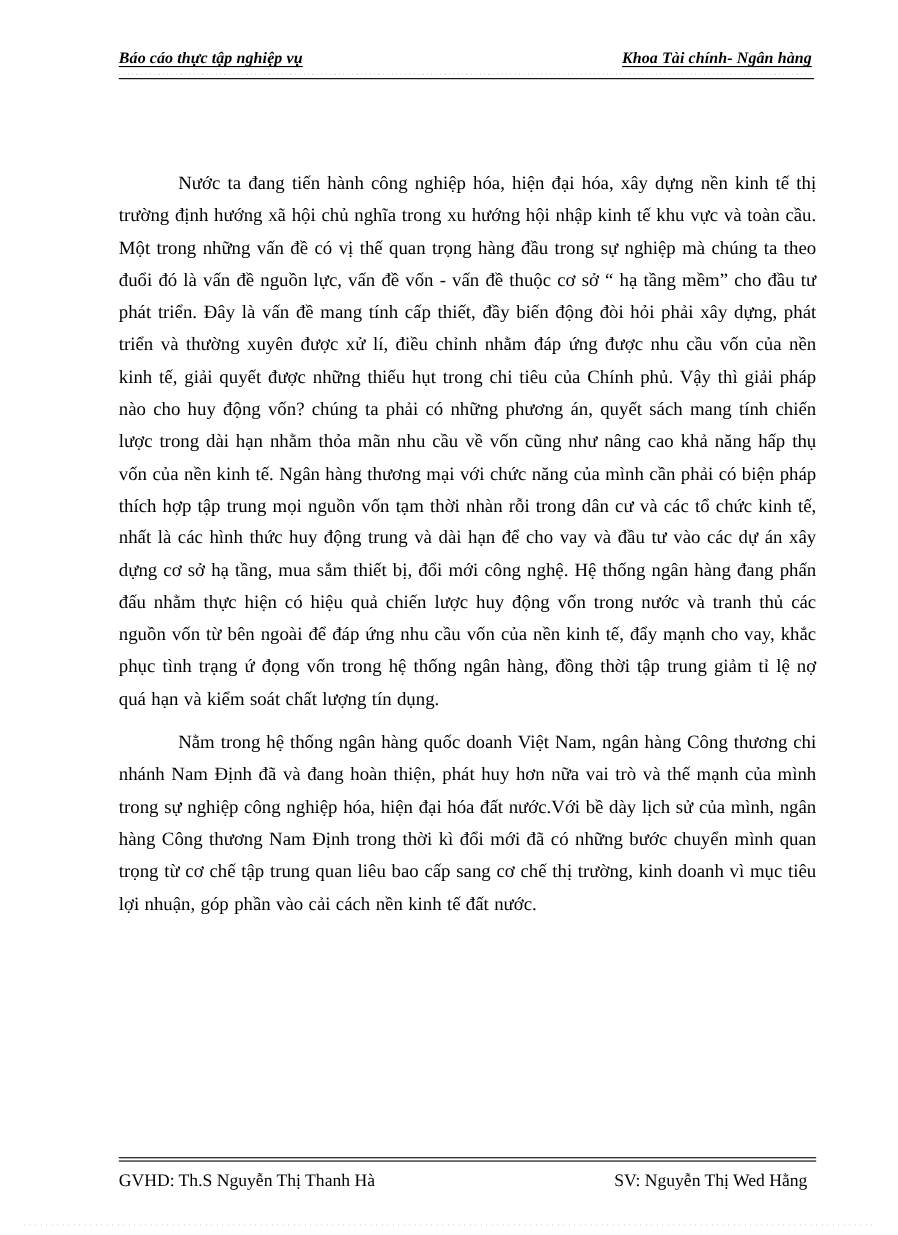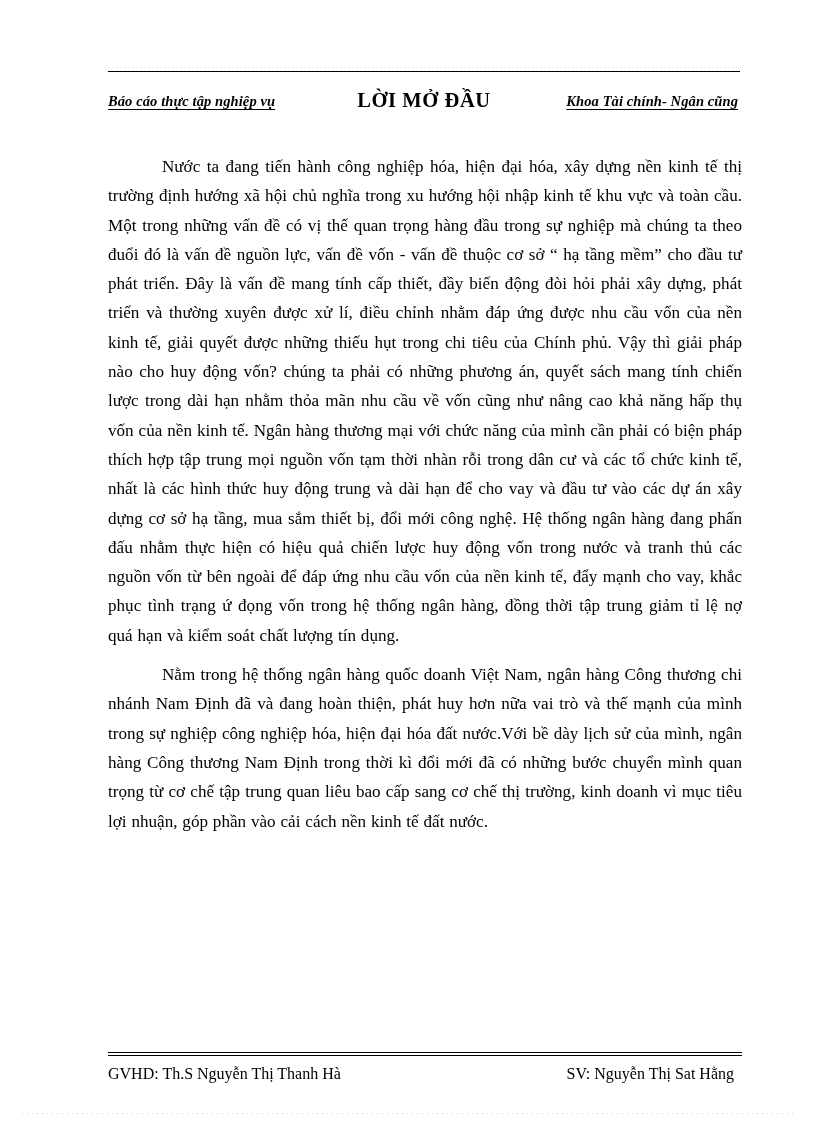--- a/index.html
+++ b/index.html
@@ -32,21 +32,20 @@
     width: 632px;
     height: 26px;
   }
 
   .header-row {
     display: flex;
     justify-content: space-between;
     align-items: flex-end;
     width: 100%;
     line-height: 1.05;
-    margin-top: 48px;
   }
 
   .header-left,
   .header-right {
     font-family: "Liberation Serif", "DejaVu Serif", serif;
     font-weight: bold;
     font-style: italic;
     font-size: 14.5px;
     letter-spacing: 0.1px;
     text-decoration: underline;
@@ -162,37 +161,36 @@
   }
 </style>
 </head>
 <body>
 
 <div class="page">
 
   <div class="page-header">
     <div class="header-row">
       <span class="header-left">Báo cáo thực tập nghiệp vụ</span>
-      <span class="header-right">Khoa  Tài chính- Ngân cũng</span>
+      <span class="header-right">Khoa  Tài chính- Ngân hàng</span>
     </div>
     <div class="header-rule"></div>
   </div>
   <div class="header-dots"></div>
 
-  <div class="doc-title">LỜI MỞ ĐẦU</div>
 
   <div class="body-wrap">
     <p class="para">Nước ta đang tiến hành công nghiệp hóa, hiện đại hóa, xây dựng nền kinh tế thị trường định hướng xã hội chủ nghĩa trong xu hướng hội nhập kinh tế khu vực và toàn cầu. Một trong những vấn đề có vị thế quan trọng hàng đầu trong sự nghiệp mà chúng ta theo đuổi đó là vấn đề nguồn lực, vấn đề vốn - vấn đề thuộc cơ sở “ hạ tầng mềm” cho đầu tư phát triển. Đây là vấn đề mang tính cấp thiết, đầy biến động đòi hỏi phải xây dựng, phát triển và thường xuyên được xử lí, điều chỉnh nhằm đáp ứng được nhu cầu vốn của nền kinh tế, giải quyết được những thiếu hụt trong chi tiêu của Chính phủ. Vậy thì giải pháp nào cho huy động vốn? chúng ta phải có những phương án, quyết sách mang tính chiến lược trong dài hạn nhằm thỏa mãn nhu cầu về vốn cũng như nâng cao khả năng hấp thụ vốn của nền kinh tế. Ngân hàng thương mại với chức năng của mình cần phải có biện pháp thích hợp tập trung mọi nguồn vốn tạm thời nhàn rỗi trong dân cư và các tổ chức kinh tế, nhất là các hình thức huy động trung và dài hạn để cho vay và đầu tư vào các dự án xây dựng cơ sở hạ tầng, mua sắm thiết bị, đổi mới công nghệ. Hệ thống ngân hàng đang phấn đấu nhằm thực hiện có hiệu quả chiến lược huy động vốn trong nước và tranh thủ các nguồn vốn từ bên ngoài để đáp ứng nhu cầu vốn của nền kinh tế, đẩy mạnh cho vay, khắc phục tình trạng ứ đọng vốn trong hệ thống ngân hàng, đồng thời tập trung giảm tỉ lệ nợ quá hạn và kiểm soát chất lượng tín dụng.</p>
     <p class="para">Nằm trong hệ thống ngân hàng quốc doanh Việt Nam, ngân hàng Công thương chi nhánh Nam Định đã và đang hoàn thiện, phát huy hơn nữa vai trò và thế mạnh của mình trong sự nghiệp công nghiệp hóa, hiện đại hóa đất nước.Với bề dày lịch sử của mình, ngân hàng Công thương Nam Định trong thời kì đổi mới đã có những bước chuyển mình quan trọng từ cơ chế tập trung quan liêu bao cấp sang cơ chế thị trường, kinh doanh vì mục tiêu lợi nhuận, góp phần vào cải cách nền kinh tế đất nước.</p>
   </div>
 
   <div class="page-footer">
     <div class="footer-rule-top"></div>
     <div class="footer-rule-bottom"></div>
     <div class="footer-row">
       <span class="footer-left">GVHD: Th.S Nguyễn Thị Thanh Hà</span>
-      <span class="footer-right">SV: Nguyễn Thị Sat Hằng</span>
+      <span class="footer-right">SV: Nguyễn Thị Wed Hằng</span>
     </div>
   </div>
 
   <div class="bottom-dots"></div>
 
 </div>
 
 </body></html>

